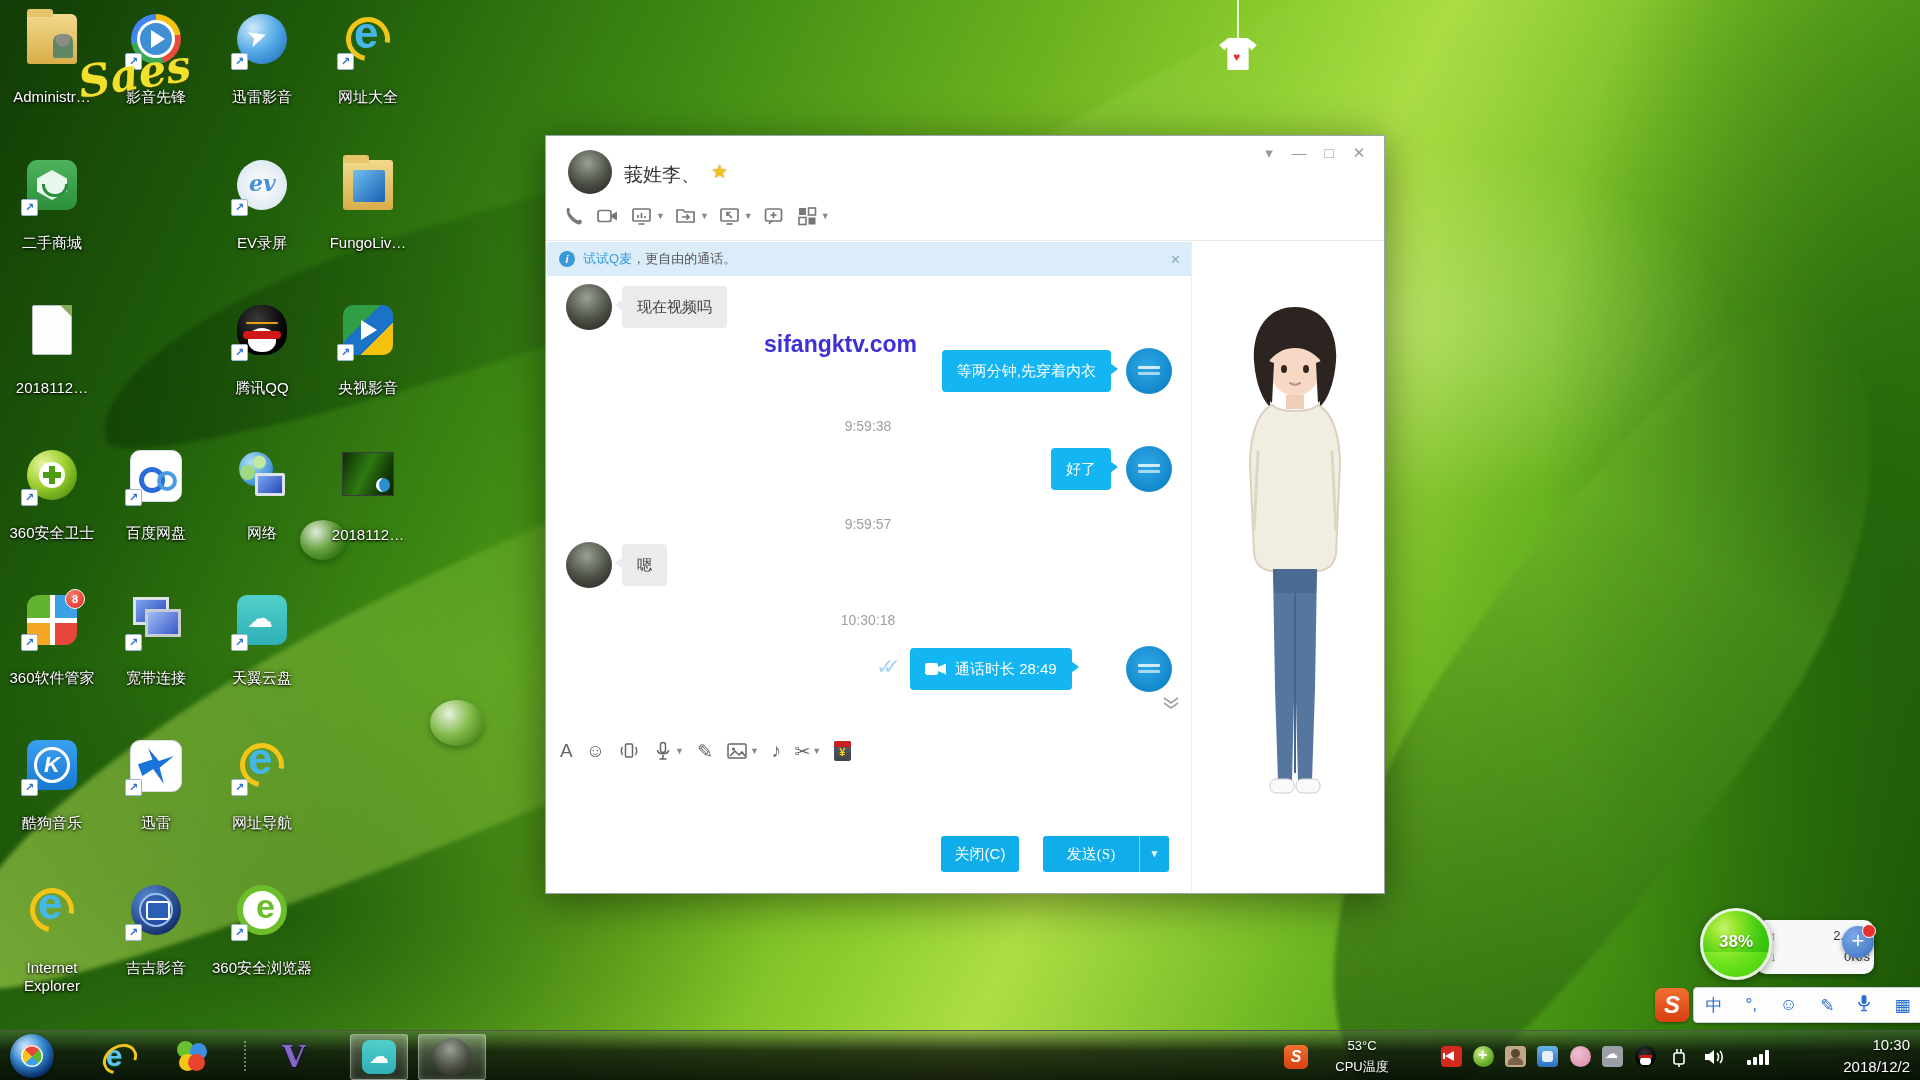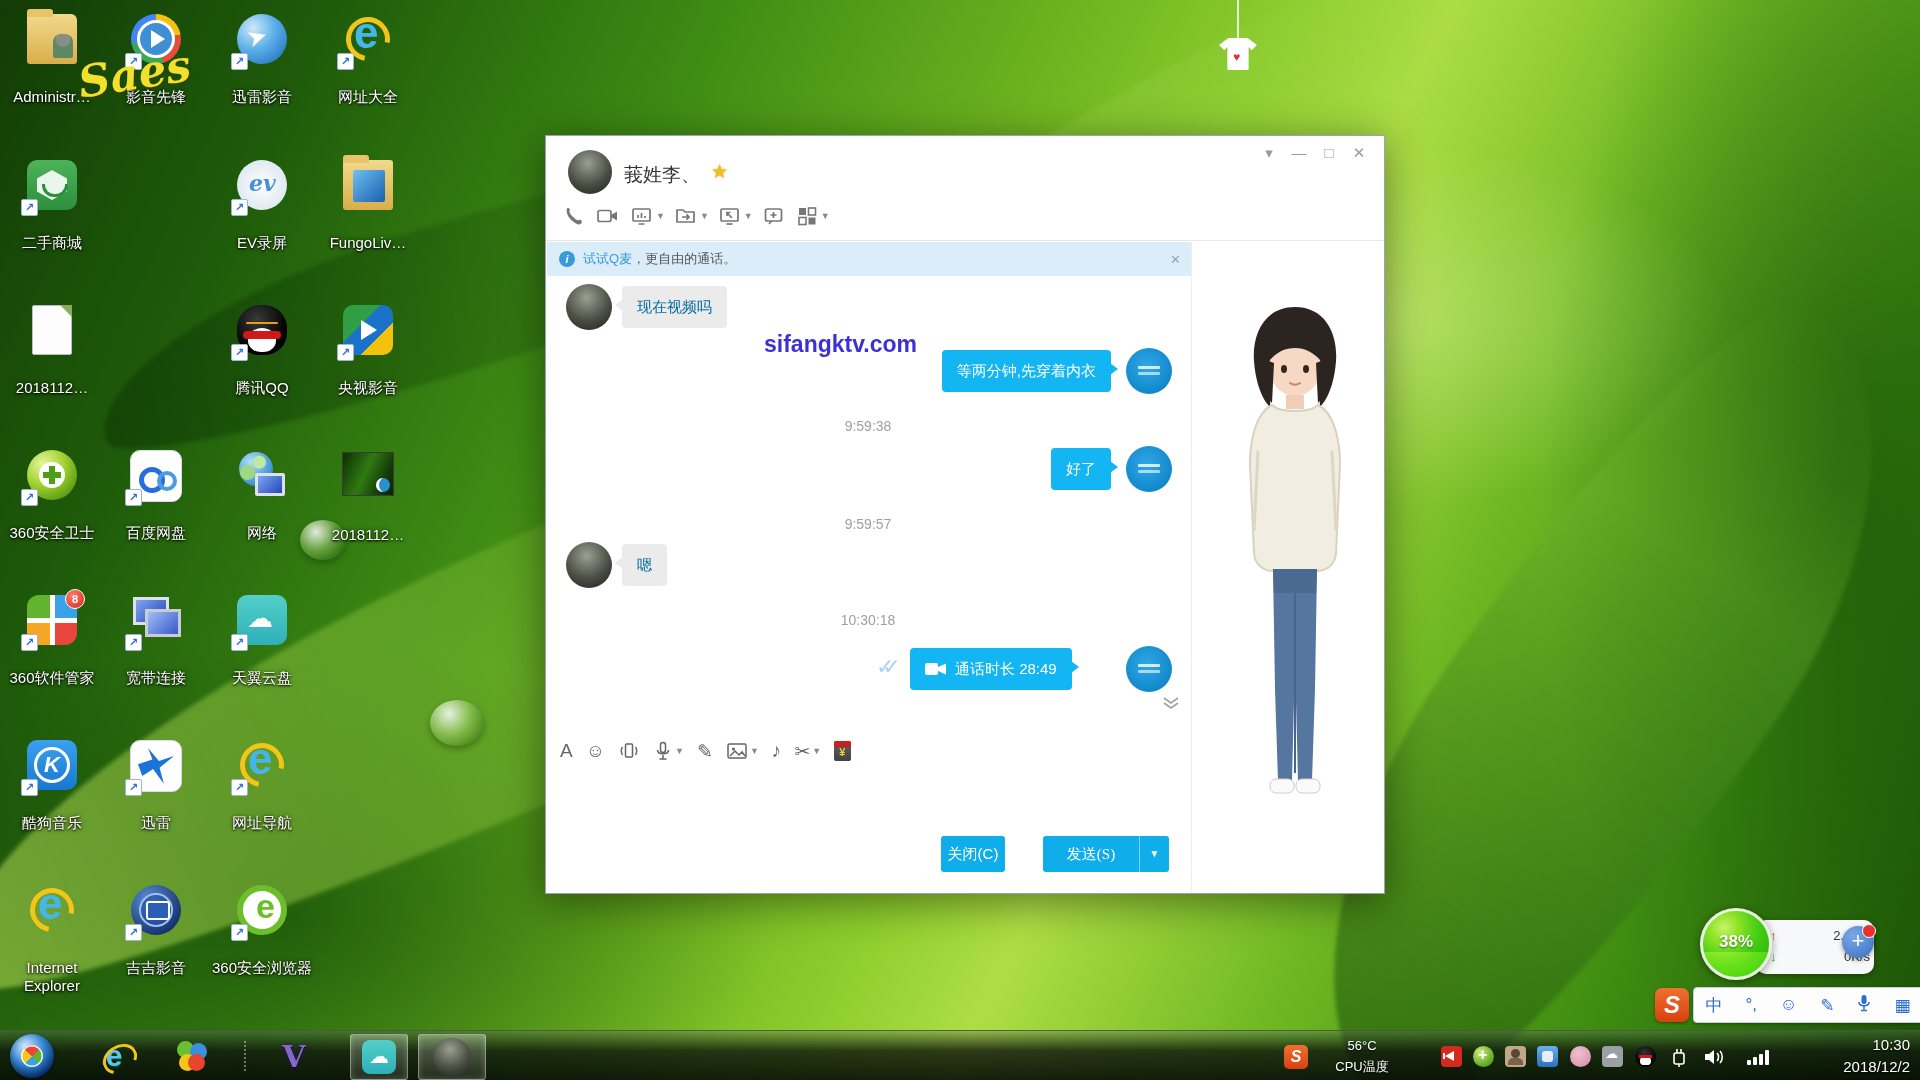--- a/index.html
+++ b/index.html
@@ -152,42 +152,42 @@
   .notice .tx{color:#555;}
   .notice .nx{position:absolute;right:10px;color:#8aa8c0;font-size:13px;cursor:pointer;}
   .chat{position:absolute;left:0;top:140px;width:645px;height:445px;}
   .av-in{position:absolute;width:46px;height:46px;border-radius:50%;
       background:radial-gradient(circle at 45% 30%,#9aa092,#4a4e44 55%,#1e201a);}
   .av-out{position:absolute;width:46px;height:46px;border-radius:50%;
       background:radial-gradient(circle at 45% 40%,#2fa8e8,#0f86c8 75%);}
   .av-out::after{content:"";position:absolute;left:12px;top:18px;width:22px;height:3px;
       background:rgba(255,255,255,.8);box-shadow:0 6px 0 rgba(255,255,255,.6);border-radius:1px;}
   .bub{position:absolute;padding:11px 15px;border-radius:4px;font-size:15px;line-height:20px;}
-  .bub-in{background:#ebebeb;color:#0369a1;}
+  .bub-in{background:#ebebeb;color:#404040;}
   .bub-in::before{content:"";position:absolute;left:-7px;top:13px;border-right:8px solid #ebebeb;
       border-top:6px solid transparent;border-bottom:6px solid transparent;}
   .bub-out{background:#13b5f2;color:#fff;}
   .bub-out::before{content:"";position:absolute;right:-7px;top:13px;border-left:8px solid #13b5f2;
       border-top:6px solid transparent;border-bottom:6px solid transparent;}
   .tstamp{position:absolute;width:200px;text-align:center;font-size:14px;color:#a0a0a0;}
   .wm{position:absolute;font-size:23px;font-weight:bold;color:#3c30d6;}
   .dcheck{position:absolute;color:#a6d4ef;font-size:22px;font-weight:bold;}
   .dcheck span+span{margin-left:-12px;}
   .scrolldn{position:absolute;color:#98a2aa;}
   .itb{position:absolute;left:14px;top:598px;width:618px;height:34px;display:flex;align-items:center;gap:13px;color:#666;}
   .itb .ic{display:flex;align-items:center;font-size:19px;cursor:pointer;}
   .itb .fA{font-size:19px;font-weight:normal;}
   .hongbao{width:17px;height:20px;background:linear-gradient(#5a5f66,#3f444b);border-radius:2px;position:relative;}
   .hongbao::before{content:"";position:absolute;left:0;right:0;top:0;height:6px;background:#c82020;border-radius:2px 2px 0 0;}
   .hongbao::after{content:"¥";position:absolute;left:5px;top:5px;color:#f5d020;font-size:11px;font-weight:bold;}
   .hist{position:absolute;right:16px;top:604px;font-size:14px;color:#666;cursor:pointer;}
   .btns{position:absolute;top:700px;left:0;width:645px;}
   .btn{position:absolute;height:36px;background:#0fadea;color:#fff;font-size:15px;text-align:center;
       line-height:36px;border-radius:3px;cursor:pointer;}
-  .btn-close{left:395px;width:64px;}
+  .btn-close{left:395px;width:78px;}
   .btn-send{left:497px;width:96px;border-radius:3px 0 0 3px;font-family:Liberation Serif, serif;}
   .btn-send-dd{left:593px;width:29px;border-radius:0 3px 3px 0;border-left:1px solid rgba(255,255,255,.45);font-size:10px;}
   .panel{position:absolute;left:646px;top:105px;width:191px;height:651px;background:#fff;overflow:hidden;}
   
   .taskbar{position:absolute;left:0;top:1030px;width:1920px;height:50px;
       background:linear-gradient(180deg,rgba(90,110,85,.35),rgba(15,22,12,.82) 40%,rgba(5,10,5,.9));
       border-top:1px solid rgba(255,255,255,.28);}
   .orb{position:absolute;left:10px;top:3px;width:44px;height:44px;border-radius:50%;
       background:radial-gradient(circle at 35% 28%,#cfe8ff,#3a8fd9 40%,#0a3f8f 78%,#062a60);
       box-shadow:inset 0 -4px 8px rgba(0,0,0,.4),0 1px 3px rgba(0,0,0,.5);cursor:pointer;}
@@ -682,21 +682,21 @@
   <div class="tk tk-v">V</div>
   <div class="tkbtn on tk-cloud">
       <span class="c">☁</span>
     </div>
   <div class="tkbtn on tk-ava">
       <span class="a"></span>
     </div>
 
   <div class="sg-s">S</div>
   <div class="cpu">
-    <div>56°C</div>
+    <div>53°C</div>
     <div>CPU温度</div>
   </div>
   <div class="tray-ic ti-horn"></div>
   <div class="tray-ic ti-ball"></div>
   <div class="tray-ic ti-person"></div>
   <div class="tray-ic ti-blue"></div>
   <div class="tray-ic ti-pink"></div>
   <div class="tray-ic ti-gcloud"></div>
   <div class="tray-ic ti-qq"></div>
   <div class="tray-svg" style="left:1668px">

